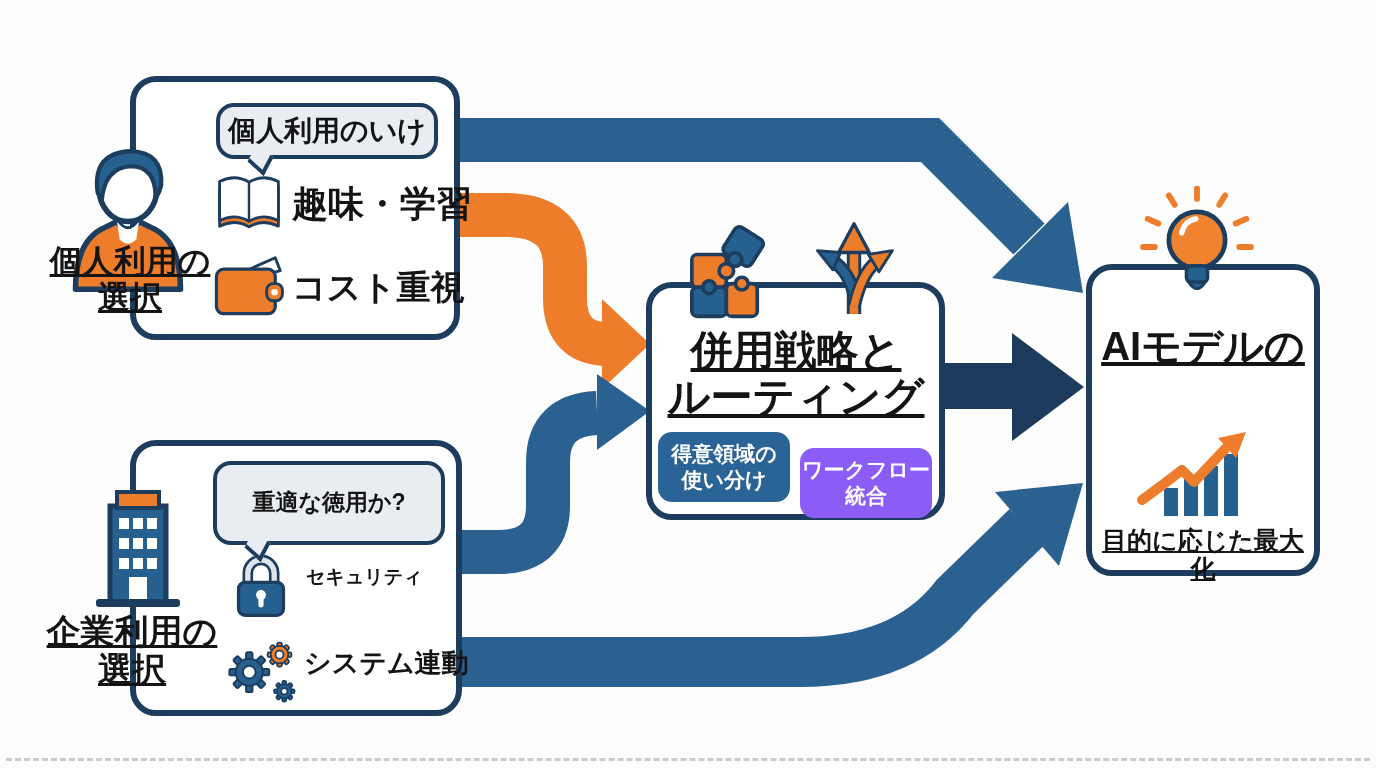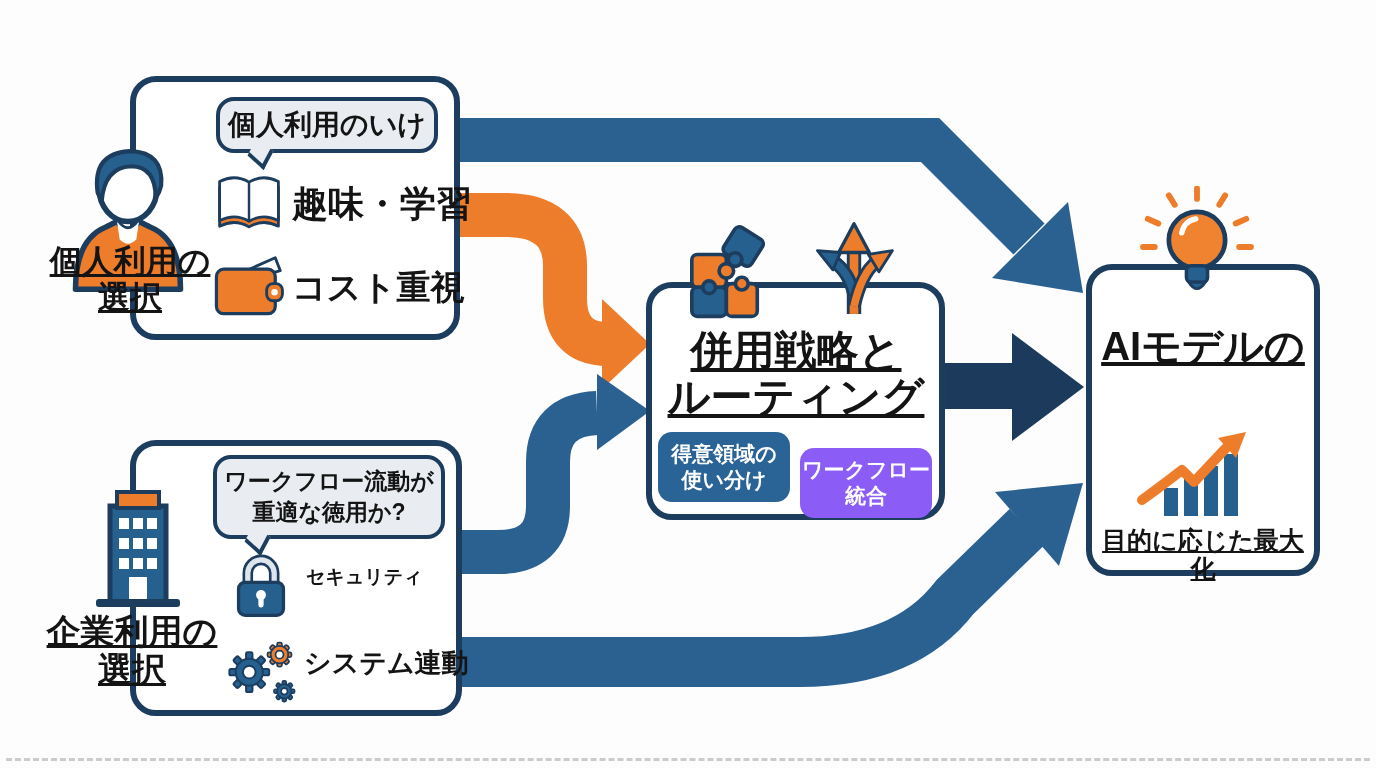--- a/index.html
+++ b/index.html
@@ -7,21 +7,21 @@
          font-family:"Liberation Sans", sans-serif;color:#141414;}
   svg{display:block;}
   .arrows{position:absolute;left:0;top:0;z-index:0;}
   .box{position:absolute;background:#ffffff;border:6px solid #1d3d5f;border-radius:26px;
        box-sizing:border-box;z-index:1;}
   .icon{position:absolute;z-index:3;}
   .txt{position:absolute;z-index:4;font-weight:bold;line-height:1.12;}
   .center{text-align:center;text-decoration:underline;}
   .bubble{position:absolute;z-index:4;background:#e9edf2;border:4px solid #1d3d5f;border-radius:18px;
           box-sizing:border-box;display:flex;flex-direction:column;align-items:center;justify-content:center;
-          font-weight:bold;}
+          font-weight:bold;margin-top:6px;}
   .bubble::after{content:"";position:absolute;left:30px;bottom:-15px;width:17px;height:17px;background:#e9edf2;
           border-left:4px solid #1d3d5f;border-bottom:4px solid #1d3d5f;transform:rotate(-62deg) skewX(-14deg);}
   .badge{position:absolute;z-index:4;border-radius:14px;color:#ffffff;font-weight:bold;font-size:21px;
          line-height:1.25;display:flex;flex-direction:column;align-items:center;justify-content:center;}
   .badge-blue{background:#2a6496;}
   .badge-orange{background:#8b5cf6;margin-top:16px;}
   .dashline{position:absolute;left:6px;top:758px;width:1364px;border-top:3px dashed #cccccc;z-index:0;}
 </style>
 </head>
 <body>
@@ -92,21 +92,20 @@
     <svg width="72" height="66" viewBox="0 0 100 92">
       <polygon points="52,24 88,8 95,26 60,36" fill="#ffffff" stroke="#1d3d5f" stroke-width="4" stroke-linejoin="round"></polygon>
       <rect x="6" y="24" width="82" height="62" rx="10" fill="#ee7d2b" stroke="#1d3d5f" stroke-width="4.5"></rect>
       <rect x="76" y="44" width="22" height="24" rx="9" fill="#ee7d2b" stroke="#1d3d5f" stroke-width="4"></rect>
       <circle cx="87" cy="56" r="4.5" fill="#ffffff"></circle>
     </svg>
   </div>
   <div class="txt" style="left:292px;top:268px;font-size:34px;">コスト重視</div>
 
   <div class="bubble" style="left:213px;top:455px;width:232px;height:84px;font-size:23px;line-height:1.35;">
-    <span>ワークフロー流動が</span>
     <span>重適な徳用か?</span>
   </div>
 
   <div class="icon" style="left:88px;top:484px;width:100px;height:126px;">
     <svg width="100" height="126" viewBox="0 0 100 126">
       <rect x="22" y="22" width="56" height="96" fill="#26608f" stroke="#1d3d5f" stroke-width="5"></rect>
       <rect x="29" y="8" width="42" height="16" fill="#ee7d2b" stroke="#1d3d5f" stroke-width="4"></rect>
       <rect x="31" y="34" width="10" height="11" fill="#ffffff"></rect>
         <rect x="45" y="34" width="10" height="11" fill="#ffffff"></rect>
         <rect x="59" y="34" width="10" height="11" fill="#ffffff"></rect>

